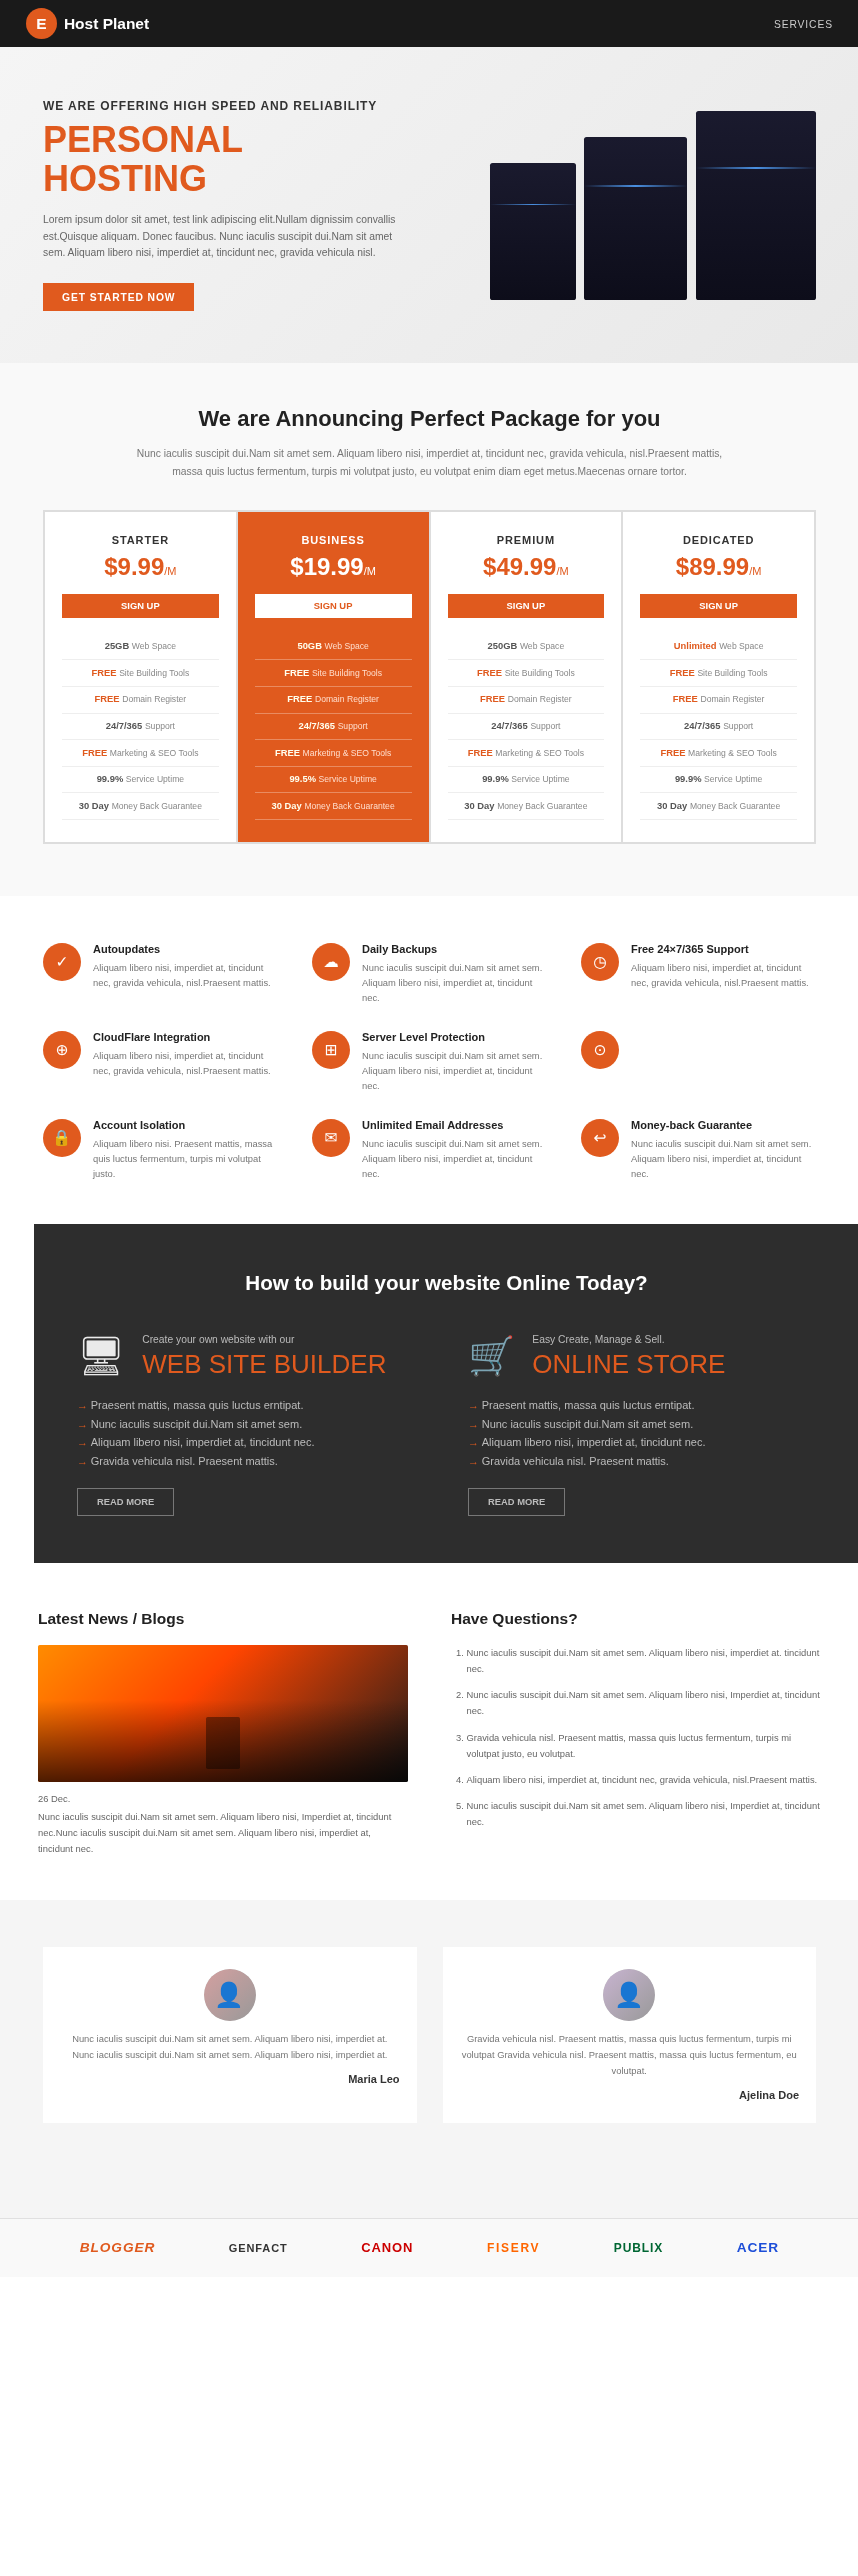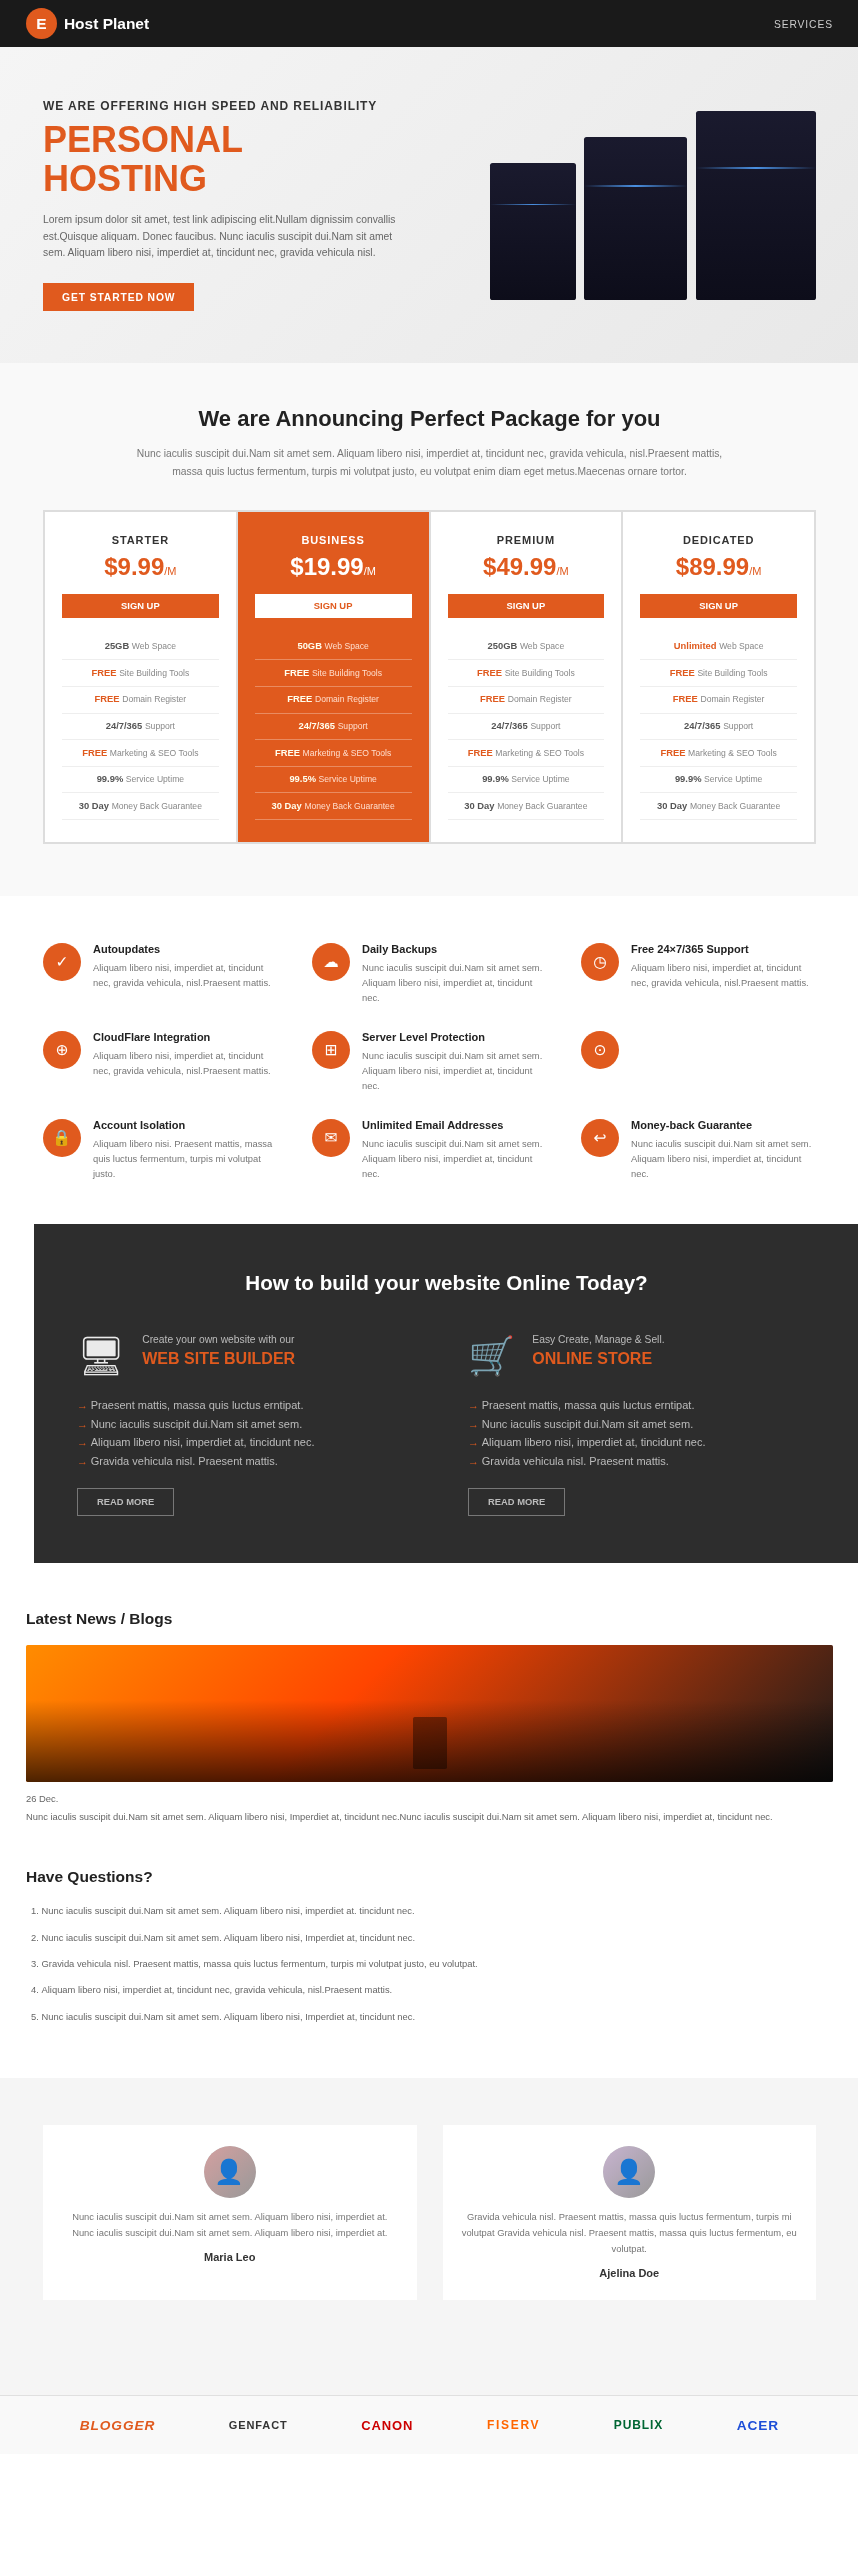--- a/index.html
+++ b/index.html
@@ -268,22 +268,22 @@
       align-items: flex-start;
       gap: 17px;
       margin-bottom: 17px;
     }
     .build-icon {
       color: #fff;
       font-size: 38px;
       opacity: 0.9;
     }
     .build-col-title {
-      font-size: 16px;
-      font-weight: 700;
+      font-size: 26px;
+      font-weight: 400;
       color: #e05a1e;
       text-transform: uppercase;
       line-height: 1.1;
     }
     .build-col-sub {
       font-size: 10.3px;
       color: #bbb;
       margin-bottom: 4.3px;
     }
     .build-list {
@@ -311,23 +311,23 @@
       font-size: 9.4px;
       font-weight: bold;
       text-transform: uppercase;
       cursor: pointer;
       width: fit-content;
     }
 
     
     .section-news-faq {
       background: #fff;
-      padding: 47px 26px 43px;
+      padding: 47px 38px 43px;
       display: grid;
-      grid-template-columns: 1fr;
+      grid-template-columns: 1fr 1fr;
       gap: 43px;
     }
     .news-col h3, .faq-col h3 {
       font-size: 15.5px;
       font-weight: 700;
       color: #222;
       margin-bottom: 17px;
     }
     .news-image {
       width: 100%;
@@ -419,20 +419,21 @@
     .testimonial-text {
       font-size: 9.4px;
       color: #777;
       line-height: 1.7;
       margin-bottom: 10.3px;
     }
     .testimonial-name {
       font-size: 11px;
       font-weight: bold;
       color: #333;
+      text-align: right;
     }
 
     
     .brands-bar {
       background: #f9f9f9;
       border-top: 0.9px solid #e0e0e0;
       padding: 21.5px 43px;
       display: flex;
       align-items: center;
       justify-content: space-around;

